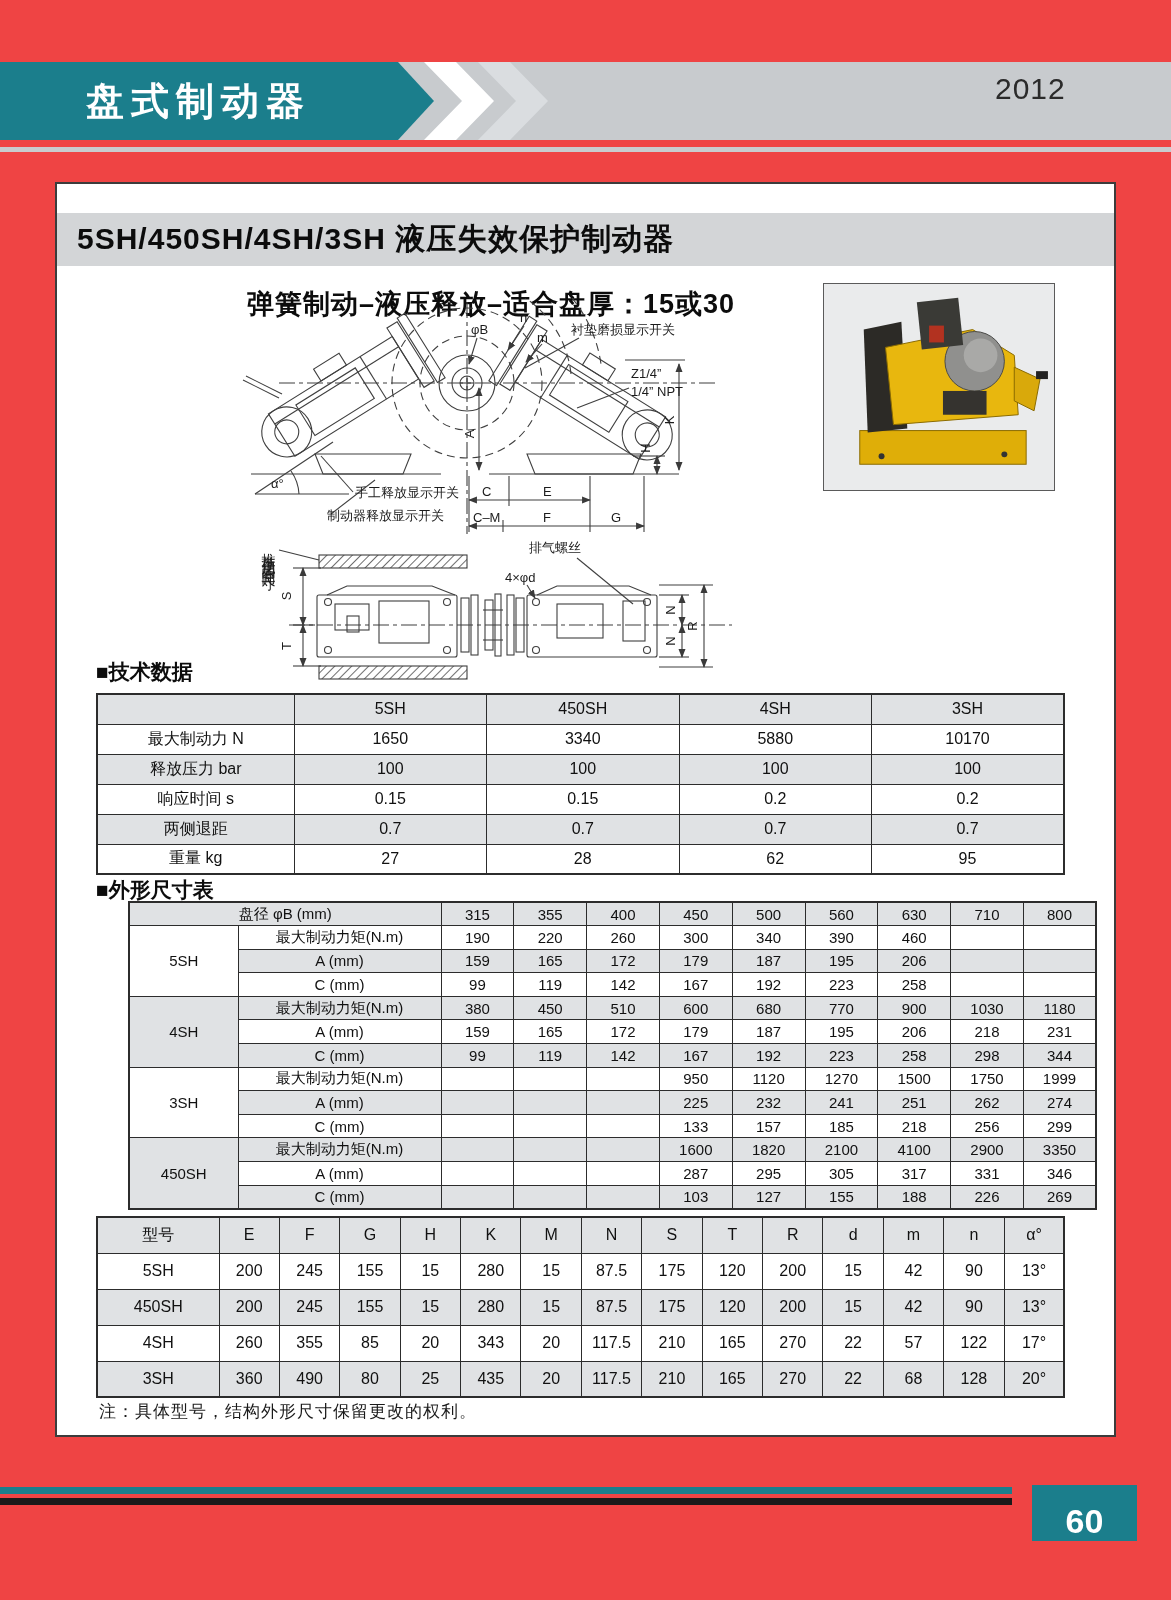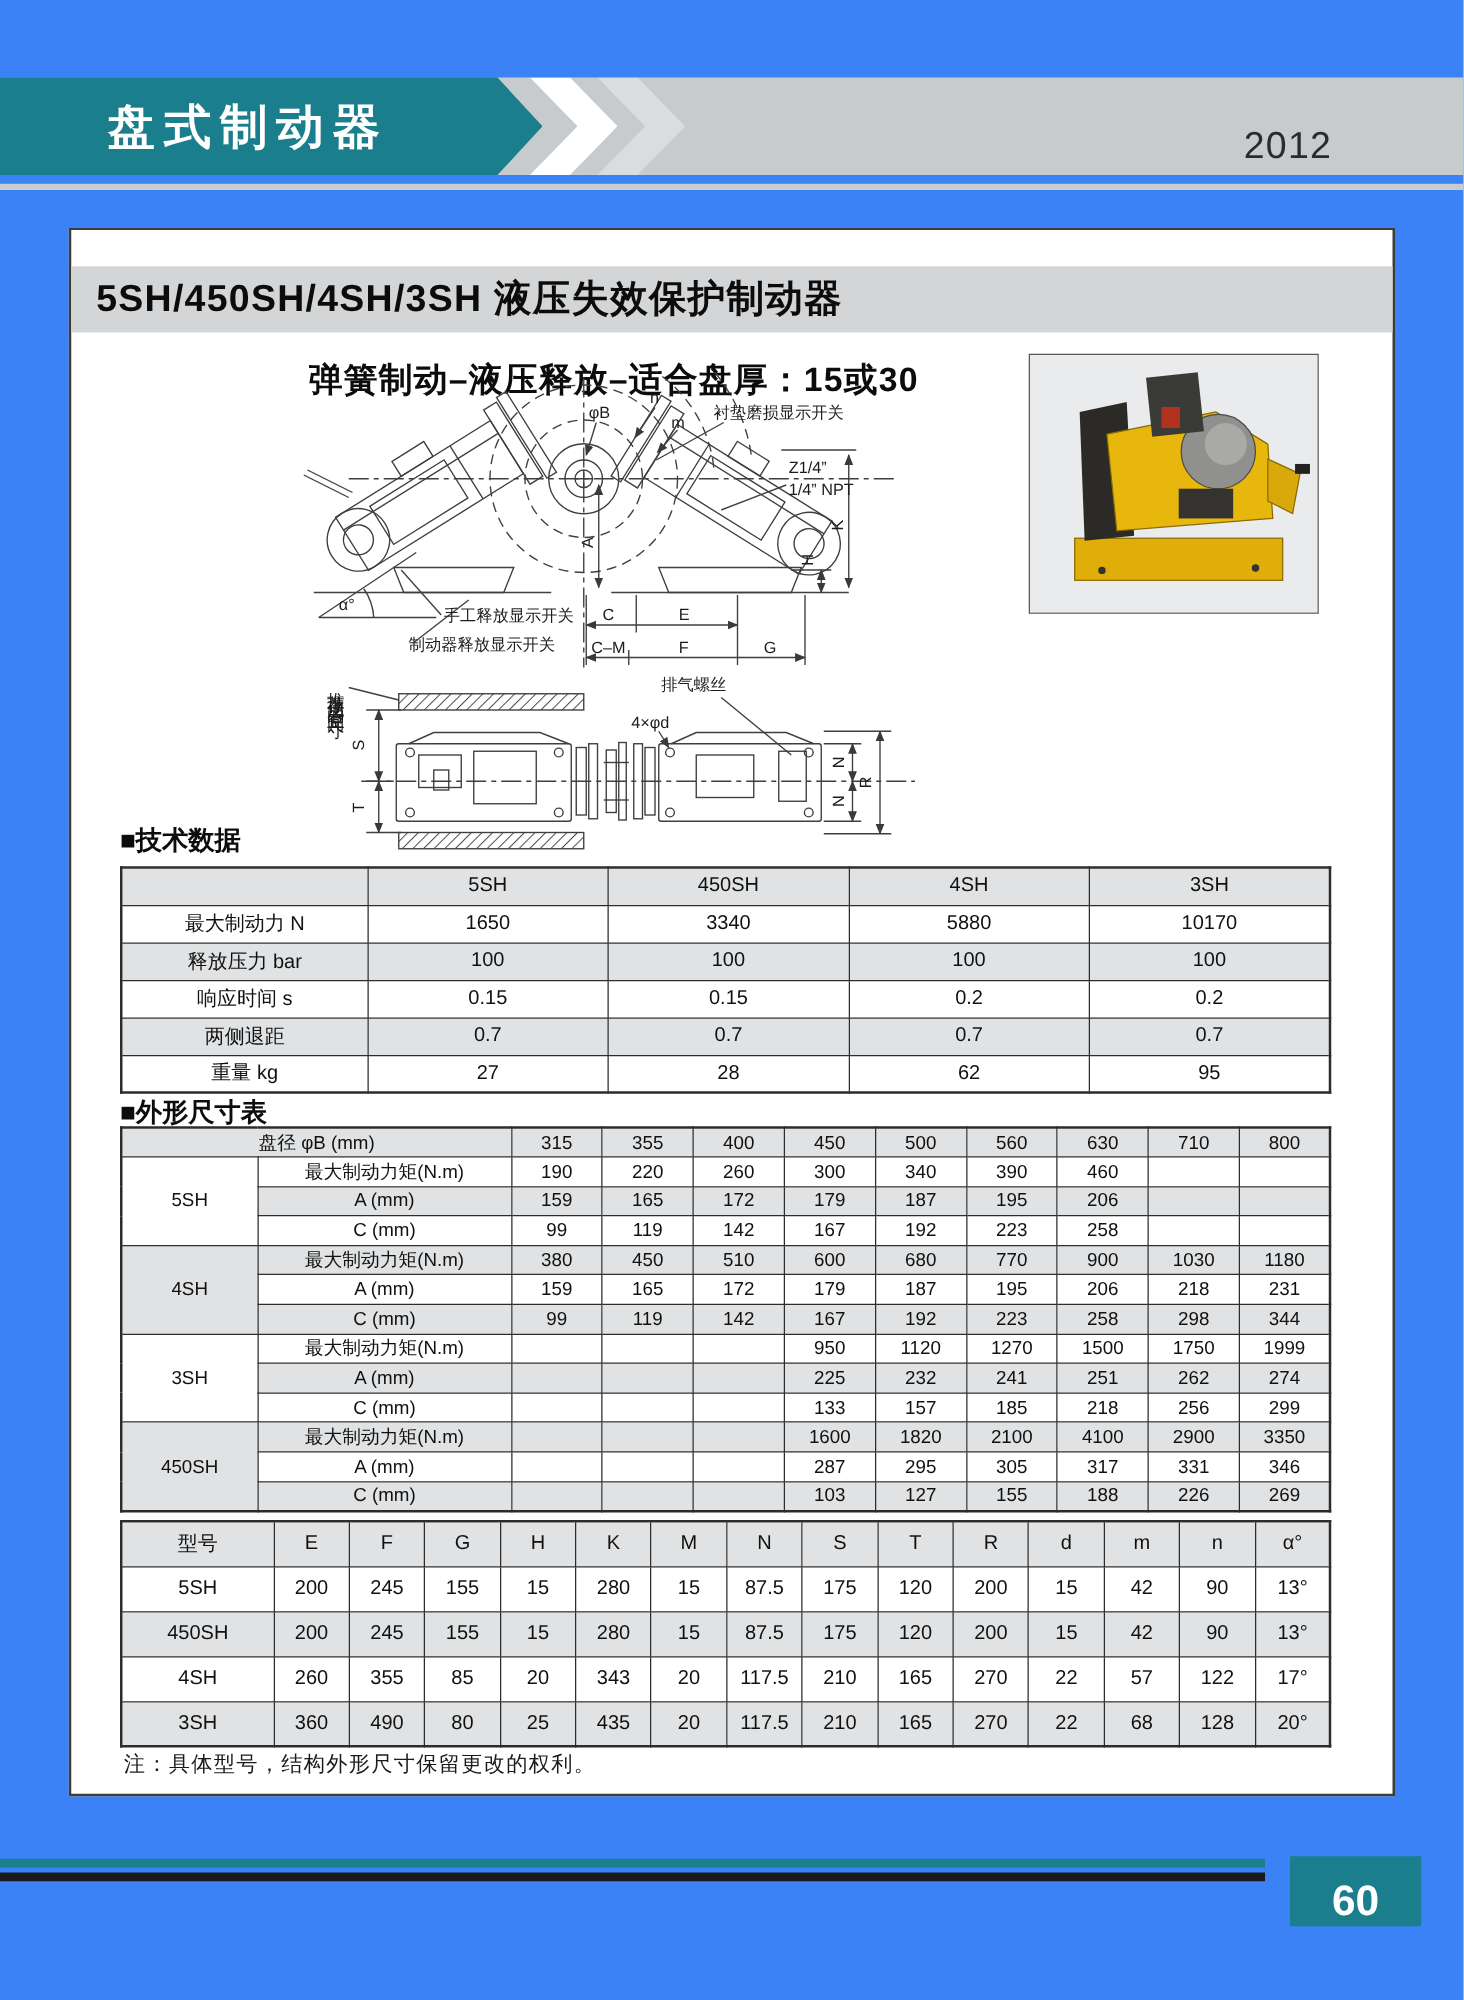--- a/index.html
+++ b/index.html
@@ -1,33 +1,33 @@
 <!DOCTYPE html>
 <html><head>
 <meta charset="utf-8">
 <style>
   * { box-sizing: border-box; }
   html,body { margin:0; padding:0; background:#ffffff; }
   .page {
-    position:relative; width:1171px; height:1600px; background:#3b82f6;
+    position:relative; width:1171px; height:1600px; background:#ef4444;
     font-family:"Liberation Sans","DejaVu Sans",sans-serif; color:#111; overflow:hidden;
   }
   
   .hdr-bar { position:absolute; left:398px; top:62px; width:773px; height:78px; background:#c8cbce; }
   .chev { position:absolute; top:62px; height:78px; width:70px;
     clip-path:polygon(0 0, 32px 0, 100% 50%, 32px 100%, 0 100%, calc(100% - 32px) 50%); }
   .chev.c1 { left:424px; background:#ffffff; }
   .chev.c2 { left:478px; background:#dadde0; }
   .hdr-banner {
     position:absolute; left:0; top:62px; width:434px; height:78px; background:#1b7e8c;
     clip-path:polygon(0 0, 398px 0, 100% 50%, 398px 100%, 0 100%);
     display:flex; align-items:center; padding-left:86px;
     color:#fff; font-size:38px; font-weight:bold; letter-spacing:7px;
   }
-  .hdr-year { position:absolute; left:995px; top:78px; height:78px; display:flex; align-items:center;
+  .hdr-year { position:absolute; left:995px; top:50px; height:78px; display:flex; align-items:center;
     font-size:30px; color:#2b2b2b; letter-spacing:1px; }
   .hdr-underline { position:absolute; left:0; top:147px; width:1171px; height:5px; background:#c9ccce; }
 
   
   .content-box { position:absolute; left:55px; top:182px; width:1061px; height:1255px;
     border:2px solid #3c3c3c; background:#fff; }
   .title-band { position:absolute; left:0; top:29px; width:100%; height:53px; background:#d3d5d7;
     display:flex; align-items:center; }
   .title-band h1 { margin:0; padding-left:20px; font-size:30px; font-weight:bold; color:#0c0c0c; letter-spacing:1px; }
   .subtitle { position:absolute; left:190px; top:102px; font-size:27px; font-weight:bold; color:#0c0c0c; letter-spacing:1px; }
@@ -45,21 +45,21 @@
   .note { position:absolute; left:42px; top:1216px; font-size:17px; color:#1a1a1a; letter-spacing:1px;text-align:right; }
 
   
   table { border-collapse:collapse; table-layout:fixed; position:absolute; left:39px; background:#fff;
     border:2px solid #2c2c2c; }
   td { border:1px solid #2c2c2c; text-align:center; vertical-align:middle; padding:0;
     color:#111; overflow:hidden; white-space:nowrap; }
   tr.g td { background:#e0e2e4; }
   .t1 { top:509px; width:967px; font-size:16px; }
   .t1 tr { height:30px; }
-  .t2 { top:717px; width:967px; font-size:15px; }
+  .t2 { top:717px; width:967px; font-size:15px;margin-left:32px; }
   .t2 tr { height:23.6px; }
   .t3 { top:1032px; width:967px; font-size:16px; }
   .t3 tr { height:36px; }
 
   
   .f-teal  { position:absolute; left:0; top:1487px; width:1012px; height:7px; background:#1b7e8c; }
   .f-black { position:absolute; left:0; top:1498px; width:1012px; height:7px; background:#1a1a1a; }
   .f-page  { position:absolute; left:1032px; top:1485px; width:105px; height:56px; background:#1b7e8c;
     color:#fff; font-size:34px; font-weight:bold; display:flex; align-items:flex-end; justify-content:center; }
 

